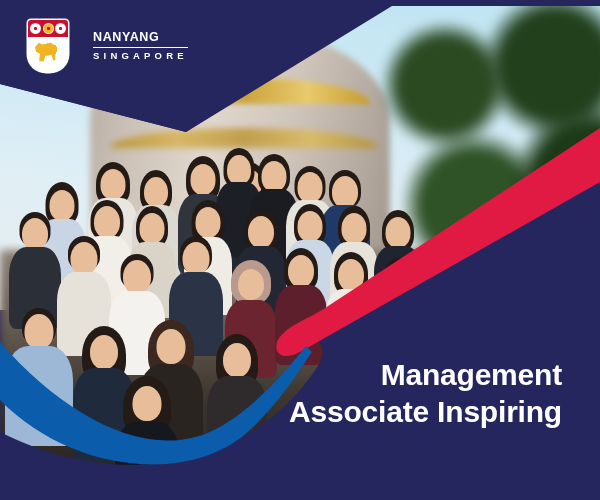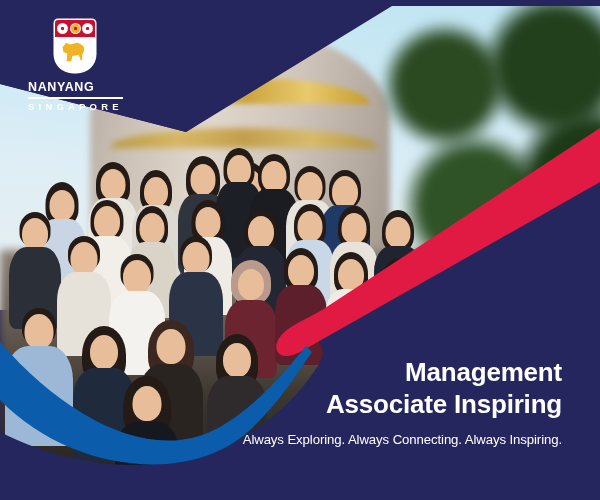--- a/index.html
+++ b/index.html
@@ -69,21 +69,21 @@
   }
   .person .body{
     position:absolute;left:50%;transform:translateX(-50%);
     border-radius:34% 34% 12% 12%;
   }
 
   
   .shape{position:absolute;left:0;top:0;width:600px;height:500px;}
 
   
-  #logo{position:absolute;left:28px;top:20px;display:flex;align-items:center;gap:9px;flex-direction:column;}
+  #logo{position:absolute;left:28px;top:20px;display:flex;align-items:center;gap:25px;}
   .crest{position:relative;width:40px;height:52px;}
   .crest .shield{
     position:absolute;inset:0;
     background:#ffffff;
     border-radius:3px 3px 46% 46%/3px 3px 34% 34%;
     box-shadow:0 0 0 1.5px #ffffff;
   }
   .crest .chief{
     position:absolute;left:0;top:0;width:100%;height:17px;
     background:#c8102e;border-radius:3px 3px 0 0;
@@ -117,21 +117,21 @@
   .wordmark .sg{
     display:block;font-size:9.5px;font-weight:bold;letter-spacing:4.2px;
   }
 
   
   #headline{
     position:absolute;right:38px;top:356px;
     text-align:right;color:#ffffff;
   }
   #headline .line{
-    display:block;font-size:26px;font-weight:bold;line-height:1.24;
+    display:block;font-size:30px;font-weight:bold;line-height:1.24;
     letter-spacing:-.2px;
   }
   #tagline{
     position:absolute;right:38px;top:432px;
     color:#ffffff;font-size:13.2px;letter-spacing:-.1px;text-align:right;
   }
 </style>
 </head>
 <body>
 
@@ -334,15 +334,14 @@
       <span class="rule"></span>
       <span class="sg">SINGAPORE</span>
     </div>
   </div>
 
   <div id="headline">
     <span class="line">Management</span>
     <span class="line">Associate Inspiring</span>
   </div>
 
-  <div id="tagline">Always Exploring. Always Connecting. Always Inspiring.</div>
 
 </div>
 
 </body></html>

